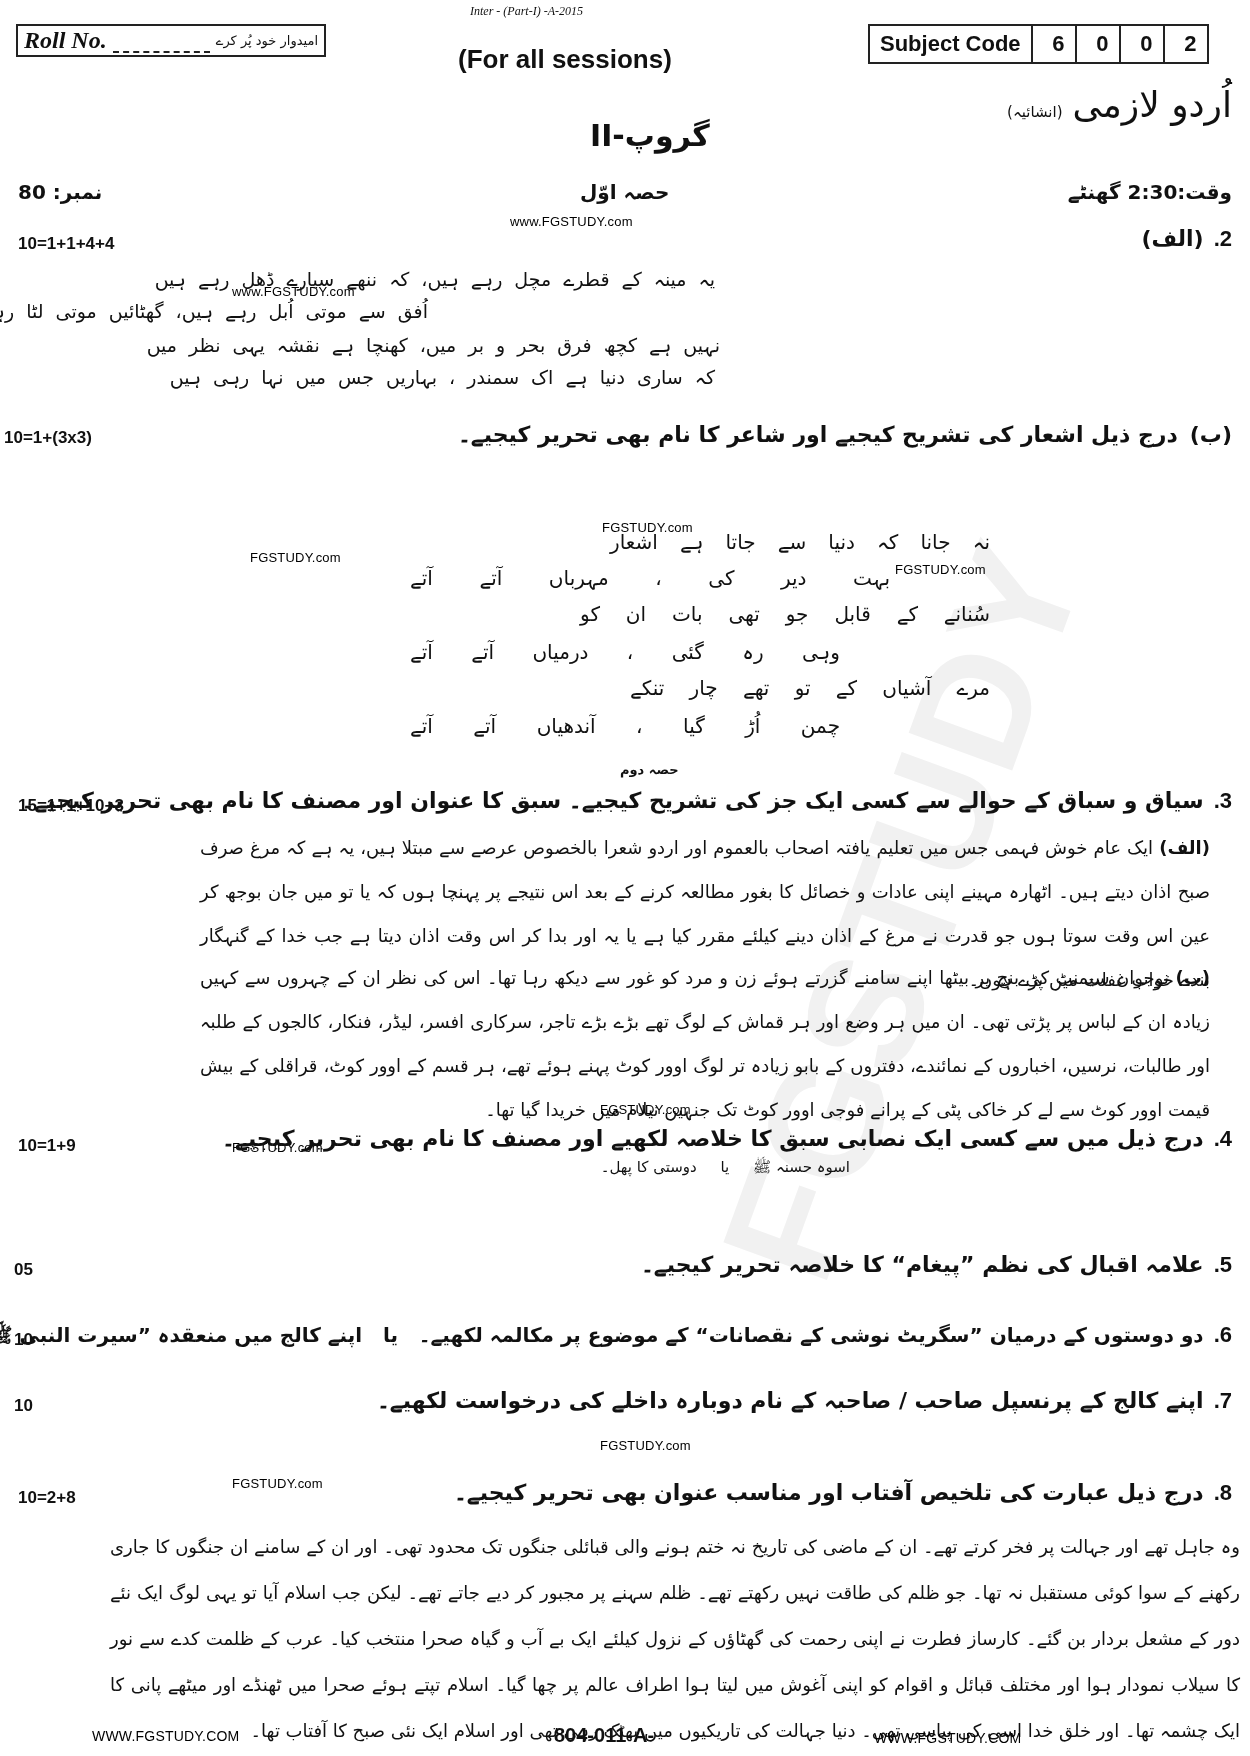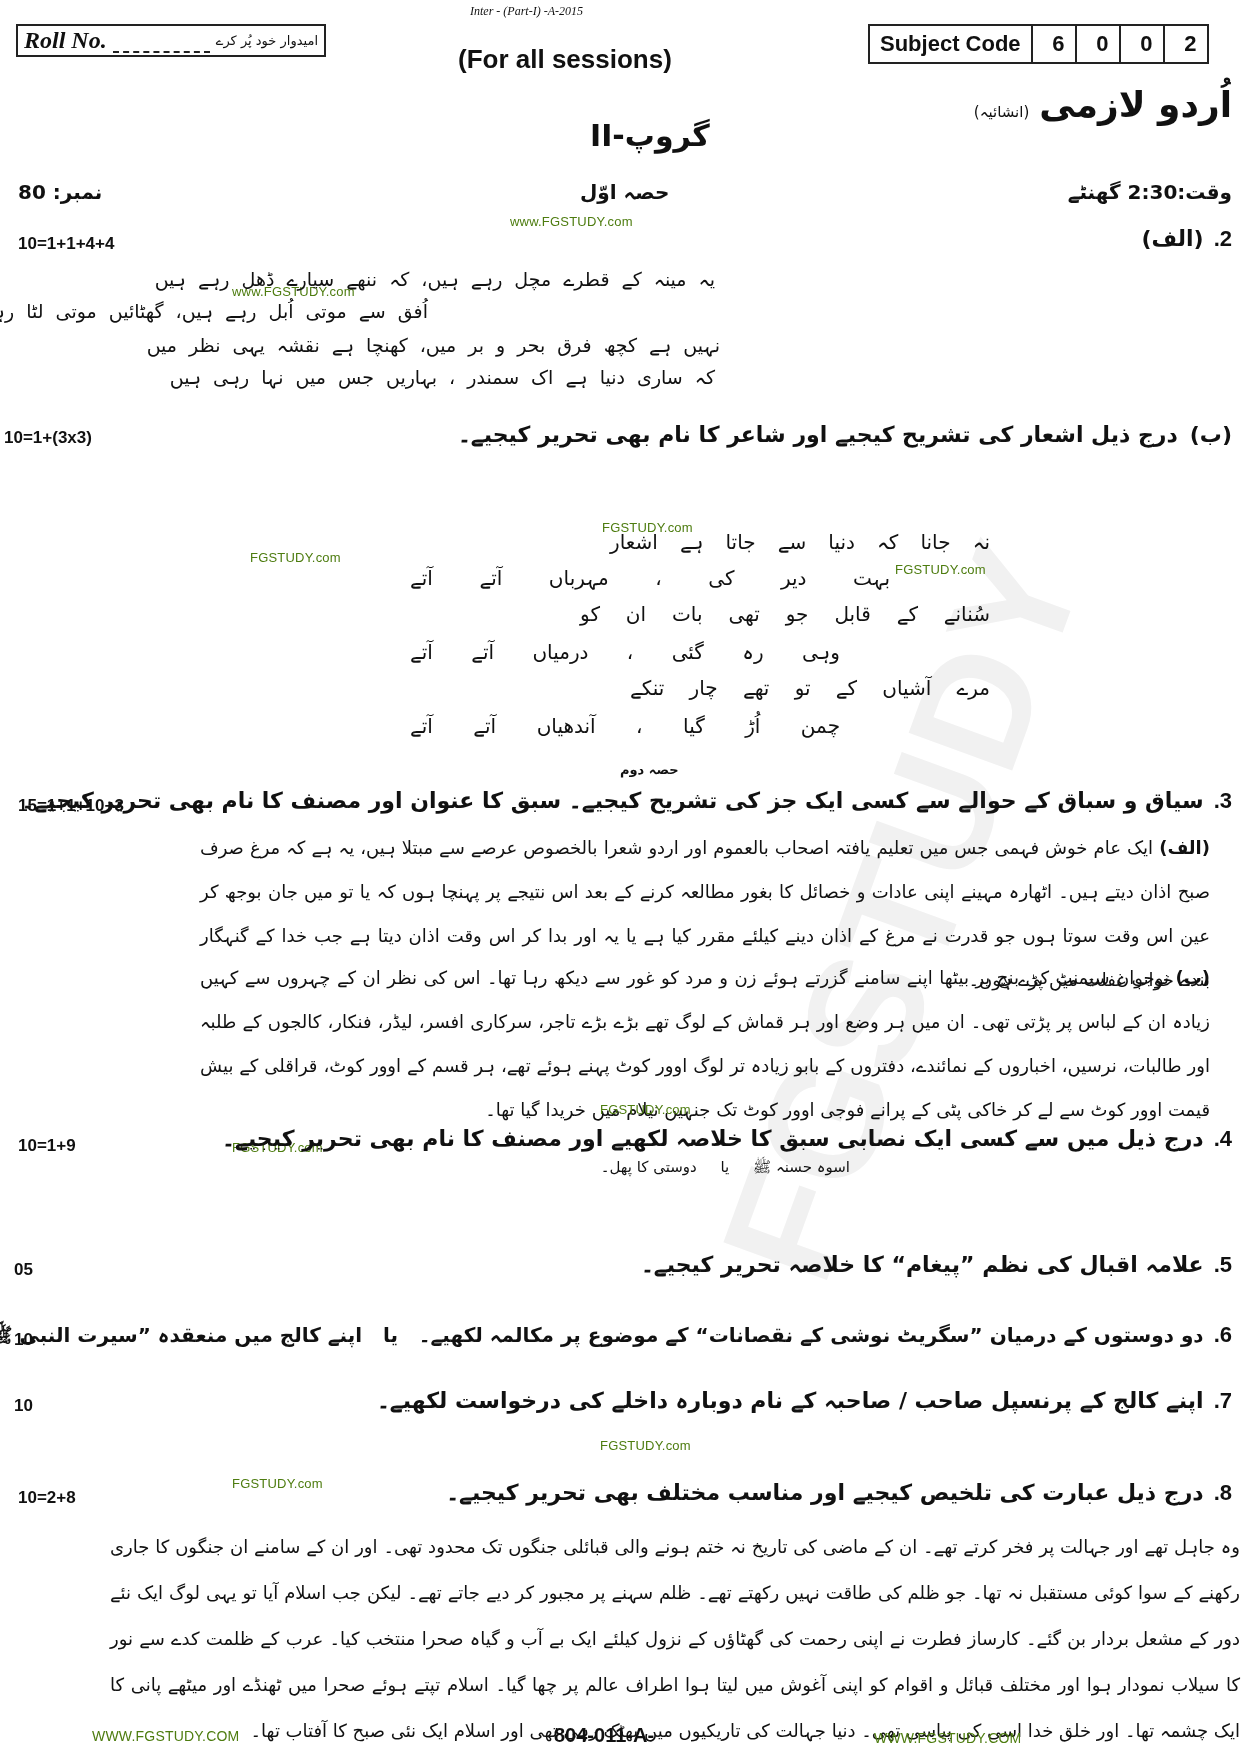--- a/index.html
+++ b/index.html
@@ -1,33 +1,33 @@
 <!DOCTYPE html>
 <html><head>
 <meta charset="utf-8">
 <style>
   html, body { margin:0; padding:0; background:#fff; }
   body { width:1250px; height:1756px; position:relative; overflow:hidden;
          font-family:"DejaVu Sans", sans-serif; color:#111; }
   .abs { position:absolute; }
   .ur { direction:rtl; font-family:"DejaVu Sans", sans-serif; white-space:nowrap; }
   .bold { font-weight:bold; }
-  .wm { font-family:"Liberation Sans", sans-serif; font-size:13px; color:#4d7c0f; letter-spacing:0.2px; }
+  .wm { font-family:"Liberation Sans", sans-serif; font-size:13px; color:#000000; letter-spacing:0.2px; }
   .marks { font-family:"Liberation Sans", sans-serif; font-weight:bold; font-size:17px; }
   .qnum { font-family:"Liberation Sans", sans-serif; font-weight:bold; font-size:22px; }
   .header-small { font-family:"Liberation Serif", serif; font-style:italic; font-size:12px; }
   .rollbox { border:2px solid #222; height:33px; display:flex; align-items:center; justify-content:space-between; padding:0 6px; box-sizing:border-box; }
   .rollbox .lbl { font-family:"Liberation Serif", serif; font-style:italic; font-weight:bold; font-size:24px; }
   .rollbox .line { flex:1; border-bottom:2px dashed #222; margin:14px 6px 0 6px; height:8px; }
   .rollbox .urnote { font-size:13px; direction:rtl; }
   .sessions { font-family:"Liberation Sans", sans-serif; font-weight:bold; font-size:26px; }
   .codetable { border-collapse:collapse; font-family:"Liberation Sans", sans-serif; font-weight:bold; font-size:22px; }
   .codetable td { border:2px solid #222; height:36px; text-align:right; padding:0 10px; }
   .codetable td.d { width:22px; }
-  .title { font-size:36px; font-weight:bold;text-align:right; }
+  .title { font-size:36px; font-weight:normal;text-align:right; }
   .poem { font-size:19px; word-spacing:6px; }
   .poem2 { display:flex; direction:rtl; justify-content:space-between; font-size:20px; }
   .prose { font-size:18px; line-height:44px; text-align:justify; text-align-last:right; direction:rtl; }
   .inst { font-size:22px; font-weight:bold; }
   .bgwm { font-family:"Liberation Sans", sans-serif; font-weight:bold; font-size:160px; color:#f1f1f1; transform:rotate(-70deg); }
 </style>
 </head>
 <body>
 
 <div class="abs bgwm" style="left:520px;top:820px;">FGSTUDY</div>
@@ -184,19 +184,19 @@
 <div class="abs ur" style="right:18px;top:1388px;display:flex;gap:10px;align-items:baseline;">
   <span class="qnum">7.</span>
   <span class="inst">اپنے کالج کے پرنسپل صاحب / صاحبہ کے نام دوبارہ داخلے کی درخواست لکھیے۔</span>
 </div>
 <div class="abs wm" style="left:600px;top:1438px;">FGSTUDY.com</div>
 
 <div class="abs wm" style="left:232px;top:1476px;">FGSTUDY.com</div>
 <div class="abs marks" style="left:18px;top:1488px;">10=2+8</div>
 <div class="abs ur" style="right:18px;top:1480px;display:flex;gap:10px;align-items:baseline;">
   <span class="qnum">8.</span>
-  <span class="inst">درج ذیل عبارت کی تلخیص کیجیے اور مناسب مختلف بھی تحریر کیجیے۔</span>
+  <span class="inst">درج ذیل عبارت کی تلخیص آفتاب اور مناسب عنوان بھی تحریر کیجیے۔</span>
 </div>
 <div class="abs prose" style="left:110px;top:1524px;width:1130px;line-height:46px;">وہ جاہل تھے اور جہالت پر فخر کرتے تھے۔ ان کے ماضی کی تاریخ نہ ختم ہونے والی قبائلی جنگوں تک محدود تھی۔ اور ان کے سامنے ان جنگوں کا جاری رکھنے کے سوا کوئی مستقبل نہ تھا۔ جو ظلم کی طاقت نہیں رکھتے تھے۔ ظلم سہنے پر مجبور کر دیے جاتے تھے۔ لیکن جب اسلام آیا تو یہی لوگ ایک نئے دور کے مشعل بردار بن گئے۔ کارساز فطرت نے اپنی رحمت کی گھٹاؤں کے نزول کیلئے ایک بے آب و گیاہ صحرا منتخب کیا۔ عرب کے ظلمت کدے سے نور کا سیلاب نمودار ہوا اور مختلف قبائل و اقوام کو اپنی آغوش میں لیتا ہوا اطراف عالم پر چھا گیا۔ اسلام تپتے ہوئے صحرا میں ٹھنڈے اور میٹھے پانی کا ایک چشمہ تھا۔ اور خلق خدا اسی کی پیاسی تھی۔ دنیا جہالت کی تاریکیوں میں بھٹک رہی تھی اور اسلام ایک نئی صبح کا آفتاب تھا۔</div>
 
 <div class="abs wm" style="left:92px;top:1728px;font-size:14px;">WWW.FGSTUDY.COM</div>
 <div class="abs" style="left:554px;top:1724px;font-family:'Liberation Sans',sans-serif;font-size:20px;font-weight:bold;">804-011-A-</div>
 <div class="abs wm" style="left:874px;top:1730px;font-size:14px;">WWW.FGSTUDY.COM</div>
 
 </body></html>

